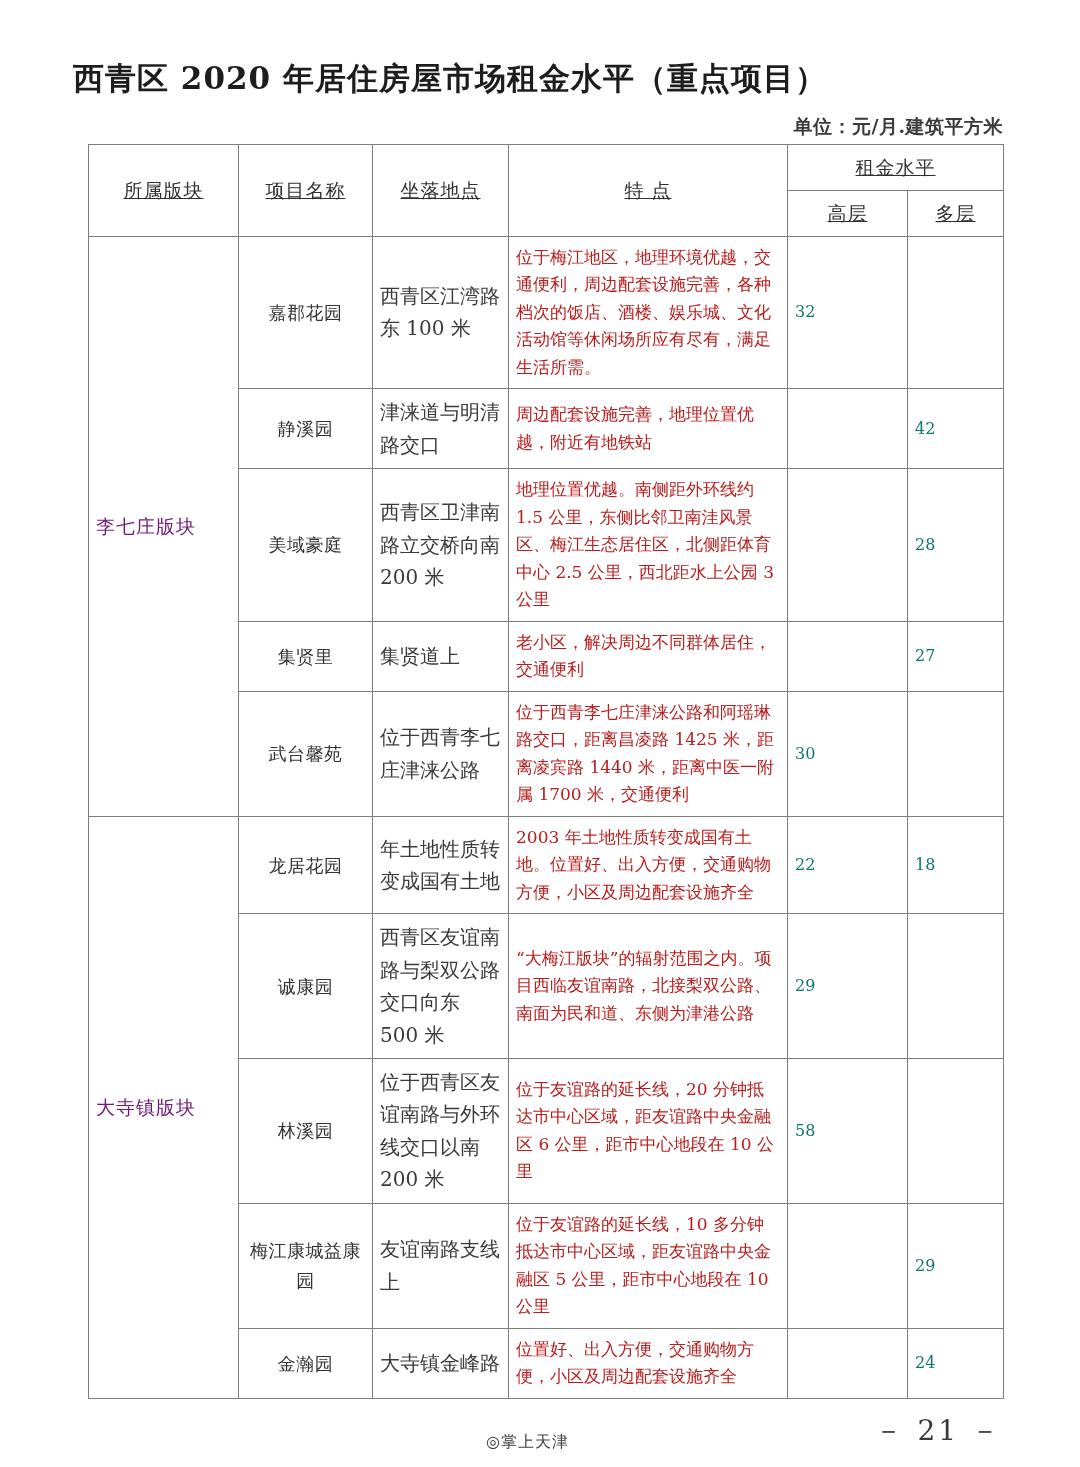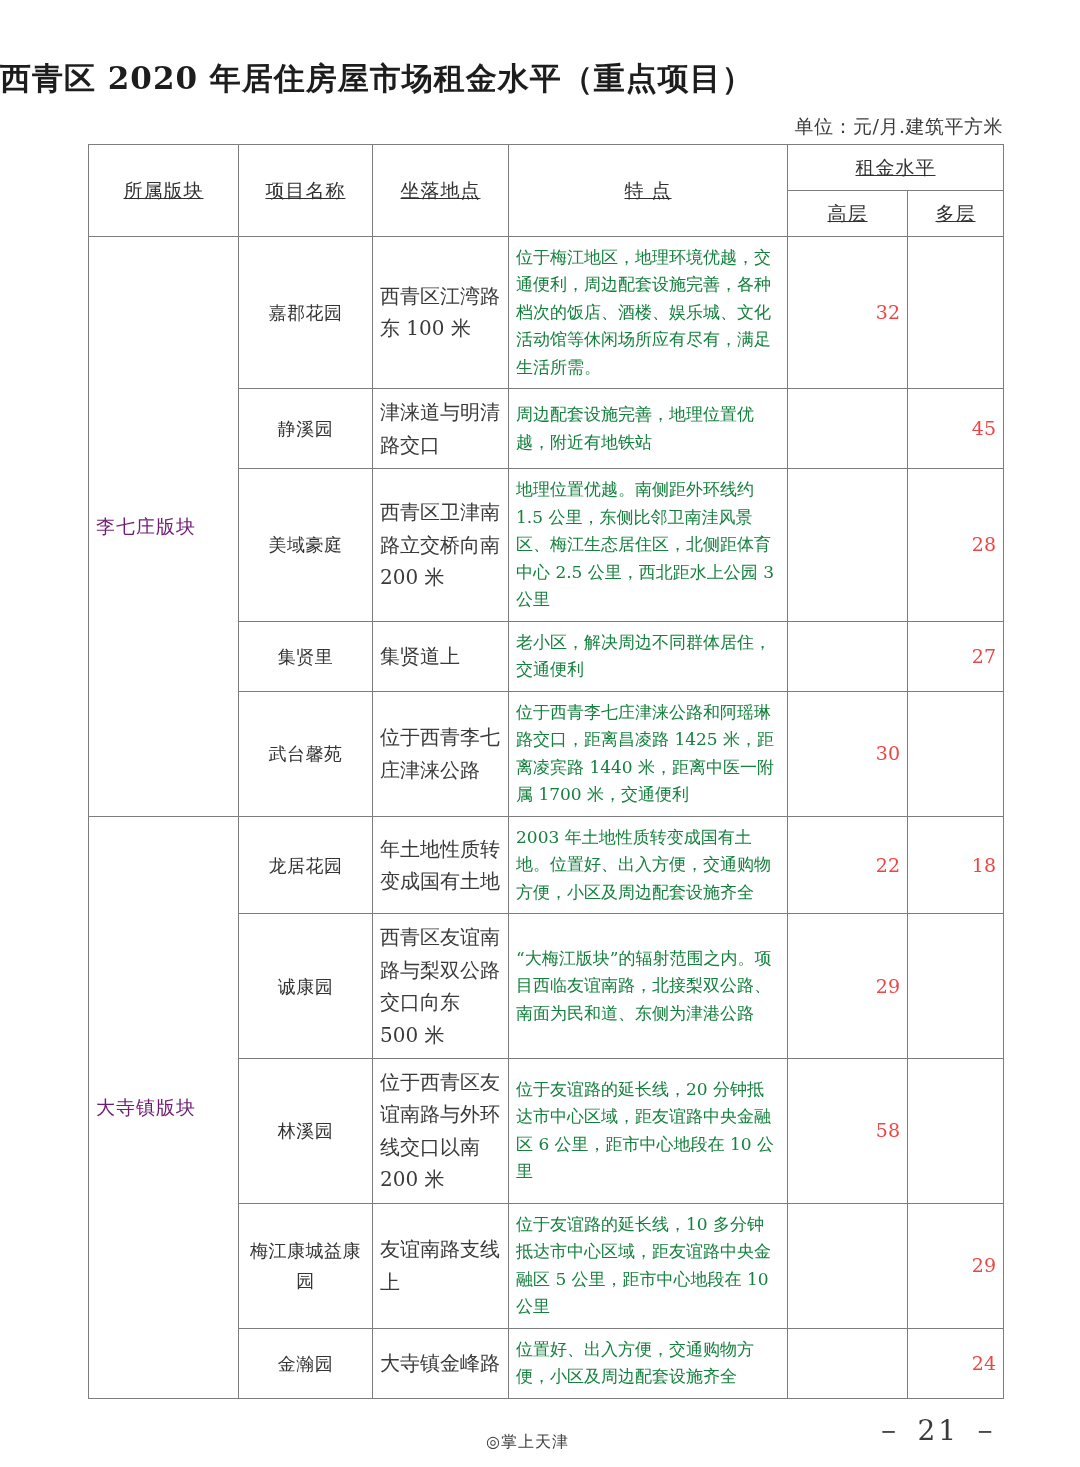--- a/index.html
+++ b/index.html
@@ -23,35 +23,36 @@
     width: 1080px;
     height: 1467px;
   }
 
   
   .doc-title {
     position: absolute;
     left: 0;
     top: 58px;
     width: 900px;
+    text-align: center;
     font-size: 31px;
     font-weight: bold;
     letter-spacing: 1px;
     color: #1d1d1d;
     font-family: "DejaVu Serif", "Liberation Serif", serif;
     white-space: nowrap;
   }
 
   
   .unit-line {
     position: absolute;
     right: 77px;
     top: 114px;
     font-size: 19px;
-    font-weight: normal;
+    font-weight: bold;
     color: #3a3a3a;
     letter-spacing: 0.5px;
     white-space: nowrap;
   }
 
   
   .rent-table {
     position: absolute;
     left: 88px;
     top: 144px;
@@ -96,28 +97,28 @@
   }
   .addr-cell {
     text-align: left;
     font-size: 20px;
     color: #3a3a3a;
     line-height: 1.75;
   }
   .feat-cell {
     text-align: left;
     font-size: 17px;
-    color: #15803d;
+    color: #b91c1c;
     line-height: 1.78;
     margin-top: 23px;
   }
   .rate-cell {
-    text-align: right;
-    font-size: 19px;
-    color: #ef4444;
+    text-align: left;
+    font-size: 16px;
+    color: #0f766e;
     font-family: "DejaVu Serif", "Liberation Serif", serif;
   }
   .th-spacer { letter-spacing: 5px; }
 
   
   .watermark {
     position: absolute;
     left: 486px;
     top: 1432px;
     font-size: 16px;
@@ -174,21 +175,21 @@
           <td class="addr-cell">西青区江湾路东 100 米</td>
           <td class="feat-cell">位于梅江地区，地理环境优越，交通便利，周边配套设施完善，各种档次的饭店、酒楼、娱乐城、文化活动馆等休闲场所应有尽有，满足生活所需。</td>
           <td class="rate-cell">32</td>
           <td class="rate-cell"></td>
         </tr>
         <tr>
           <td class="name-cell">静溪园</td>
           <td class="addr-cell">津涞道与明清路交口</td>
           <td class="feat-cell">周边配套设施完善，地理位置优越，附近有地铁站</td>
           <td class="rate-cell"></td>
-          <td class="rate-cell">45</td>
+          <td class="rate-cell">42</td>
         </tr>
         <tr>
           <td class="name-cell">美域豪庭</td>
           <td class="addr-cell">西青区卫津南路立交桥向南 200 米</td>
           <td class="feat-cell">地理位置优越。南侧距外环线约 1.5 公里，东侧比邻卫南洼风景区、梅江生态居住区，北侧距体育中心 2.5 公里，西北距水上公园 3 公里</td>
           <td class="rate-cell"></td>
           <td class="rate-cell">28</td>
         </tr>
         <tr>
           <td class="name-cell">集贤里</td>

